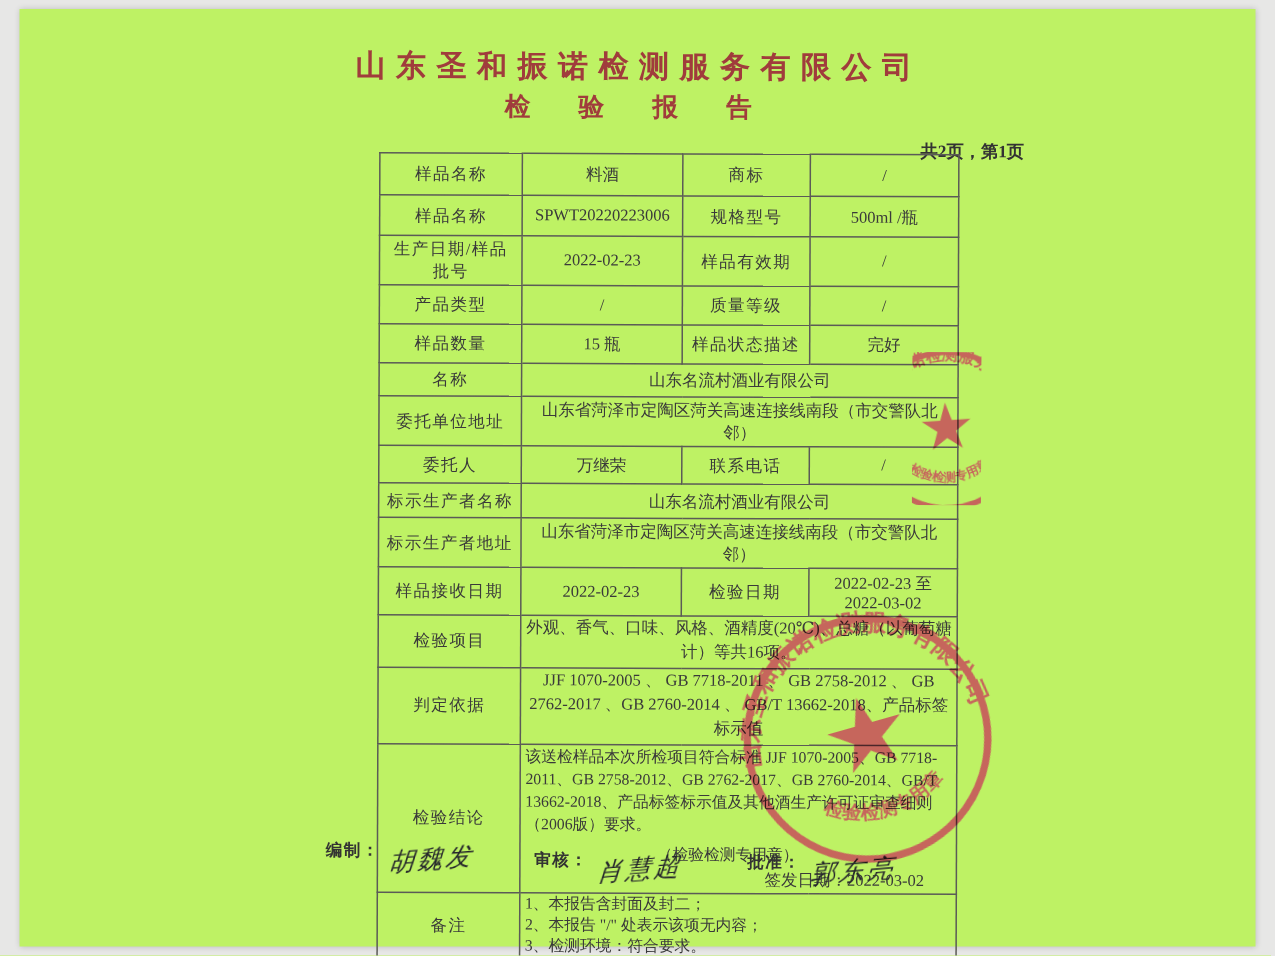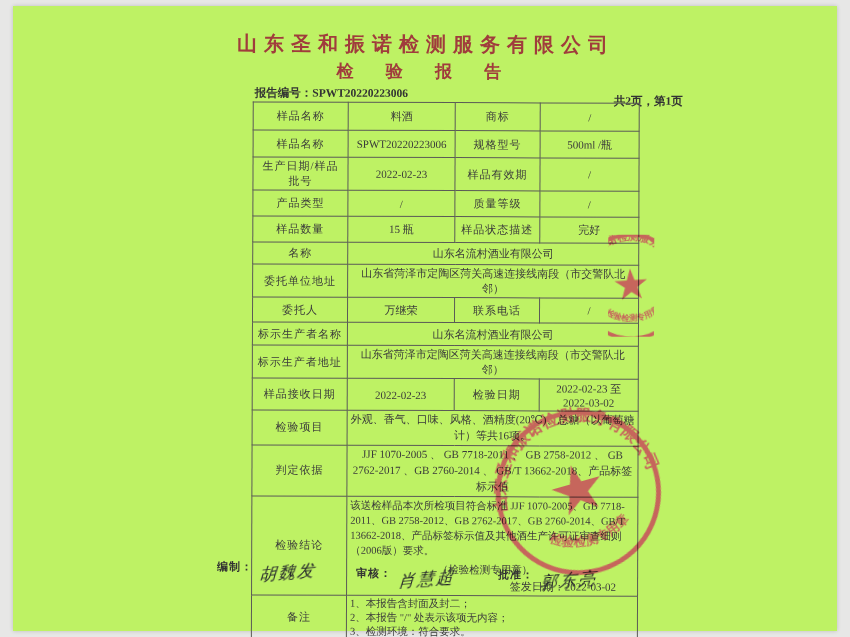--- a/index.html
+++ b/index.html
@@ -95,23 +95,20 @@
   }
 </style>
 </head>
 <body>
 
 <div class="sheet">
   <div class="sheet-inner">
 
     <div class="company-title">山东圣和振诺检测服务有限公司</div>
     <div class="report-title">检 验 报 告</div>
-    <div class="report-number">
-      <span>报告编号：</span><span>SPWT20220223006</span>
-    </div>
     <div class="pagination">共2页，第1页</div>
 
     <table class="report">
       <colgroup>
           <col style="width:95px">
           <col style="width:107px">
           <col style="width:85px">
           <col style="width:99px">
         </colgroup>
       <tbody>

